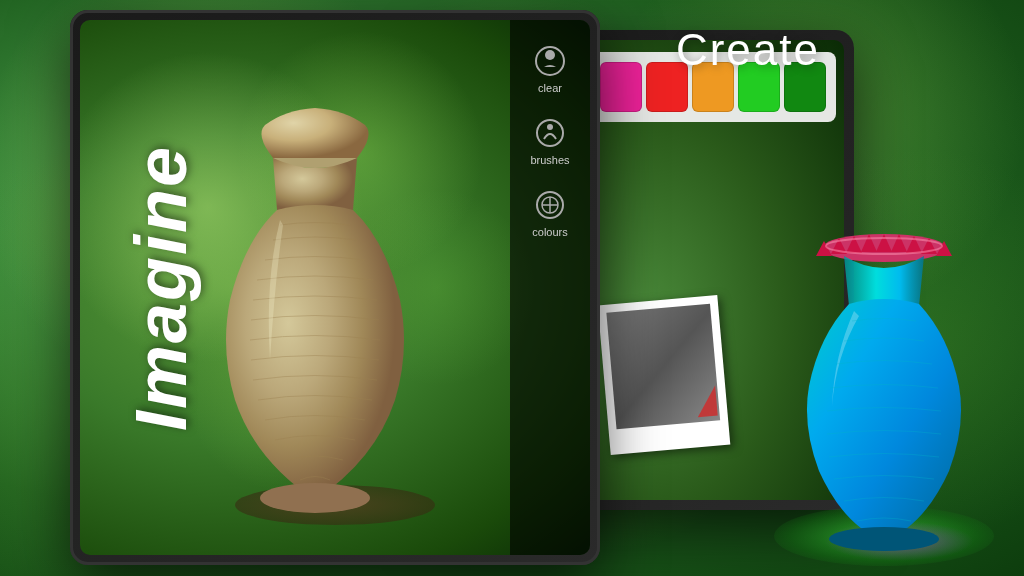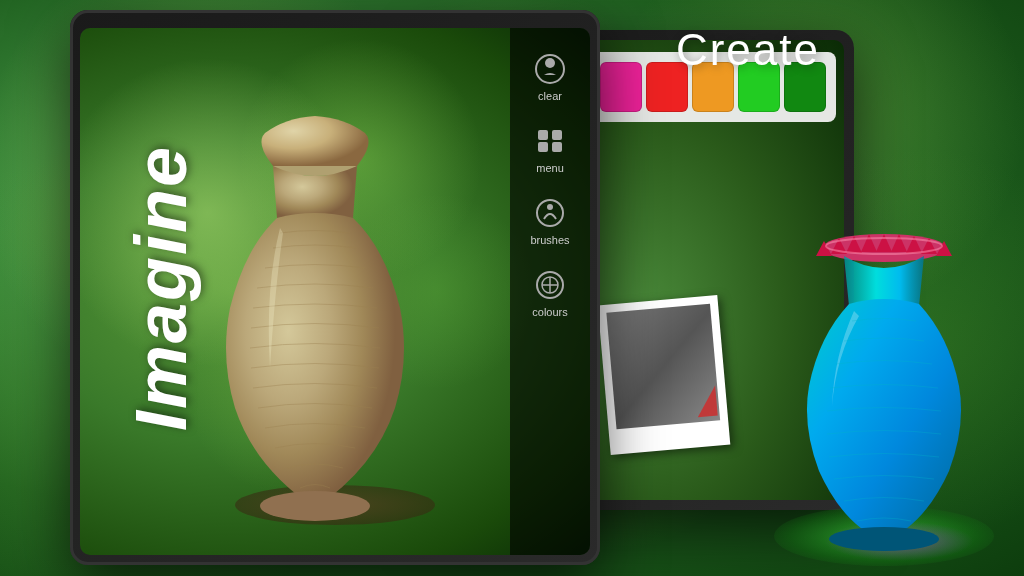--- a/index.html
+++ b/index.html
@@ -74,21 +74,20 @@
       box-shadow: 0 20px 60px rgba(0,0,0,0.7), inset 0 0 0 3px #333;
       z-index: 5;
       overflow: hidden;
     }
     .tablet-screen {
       position: absolute;
       inset: 10px;
       border-radius: 10px;
       overflow: hidden;
       background: radial-gradient(ellipse at 30% 50%, #5a9a3a 0%, #3a7a2a 40%, #1a4a0a 80%, #0a2a05 100%);
-      margin-top: 8px;
     }
     .tablet-screen-bg {
       position: absolute;
       inset: 0;
       background:
         radial-gradient(circle at 25% 35%, rgba(180,230,120,0.5) 0%, transparent 30%),
         radial-gradient(circle at 55% 25%, rgba(140,210,80,0.4) 0%, transparent 25%),
         radial-gradient(circle at 70% 50%, rgba(100,180,60,0.3) 0%, transparent 22%),
         radial-gradient(circle at 40% 70%, rgba(120,190,70,0.3) 0%, transparent 20%);
     }
@@ -365,31 +364,20 @@
     <div class="toolbar">
       <div class="toolbar-item">
         <div class="toolbar-icon">
           <svg width="32" height="32" viewBox="0 0 32 32">
             <circle cx="16" cy="16" r="14" fill="none" stroke="#aaa" stroke-width="2"></circle>
             <circle cx="16" cy="10" r="5" fill="#aaa"></circle>
             <path d="M10 22 Q16 18 22 22" fill="#aaa"></path>
           </svg>
         </div>
         <div class="toolbar-label">clear</div>
-      </div>
-      <div class="toolbar-item">
-        <div class="toolbar-icon">
-          <svg width="32" height="32" viewBox="0 0 32 32">
-            <rect x="4" y="5" width="10" height="10" rx="2" fill="#aaa"></rect>
-            <rect x="18" y="5" width="10" height="10" rx="2" fill="#aaa"></rect>
-            <rect x="4" y="17" width="10" height="10" rx="2" fill="#aaa"></rect>
-            <rect x="18" y="17" width="10" height="10" rx="2" fill="#aaa"></rect>
-          </svg>
-        </div>
-        <div class="toolbar-label">menu</div>
       </div>
       <div class="toolbar-item">
         <div class="toolbar-icon">
           <svg width="32" height="32" viewBox="0 0 32 32">
             <circle cx="16" cy="16" r="13" fill="none" stroke="#aaa" stroke-width="2"></circle>
             <path d="M10 22 Q16 12 22 22" stroke="#aaa" stroke-width="2" fill="none"></path>
             <circle cx="16" cy="10" r="3" fill="#aaa"></circle>
           </svg>
         </div>
         <div class="toolbar-label">brushes</div>

